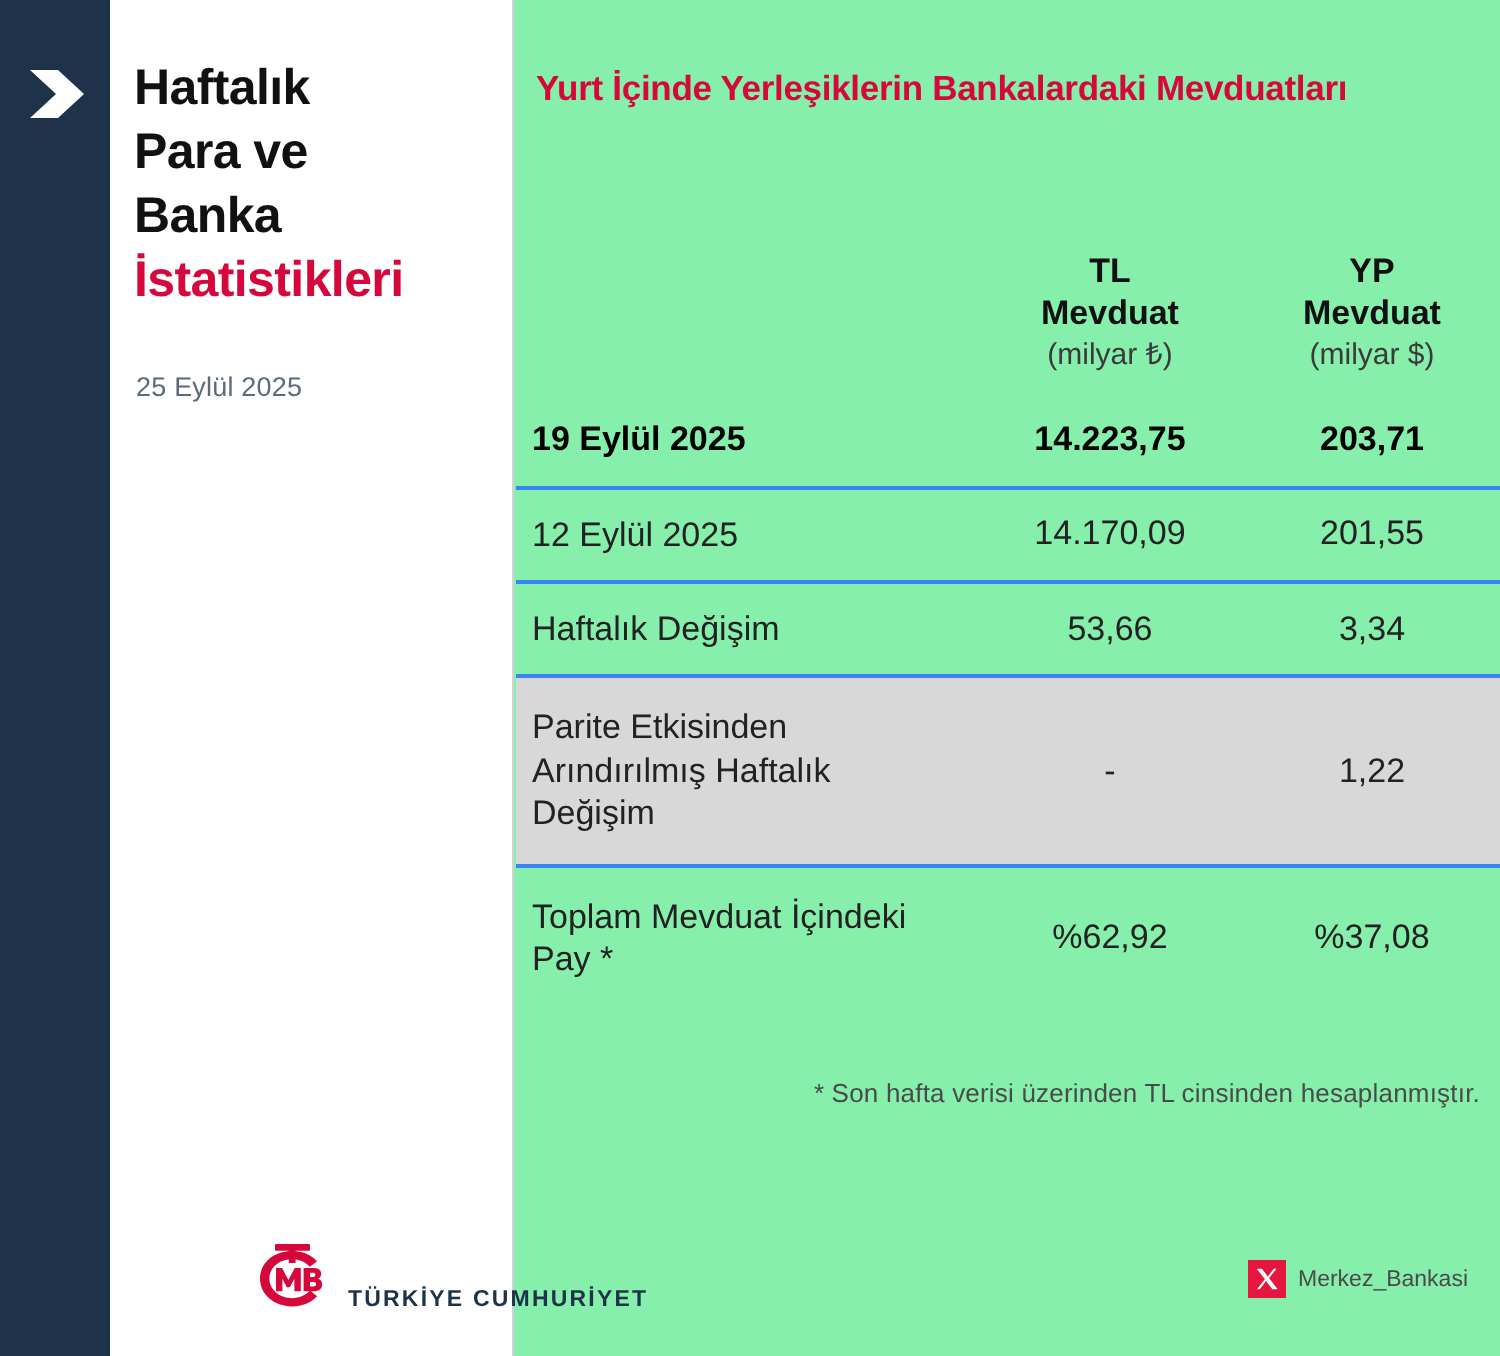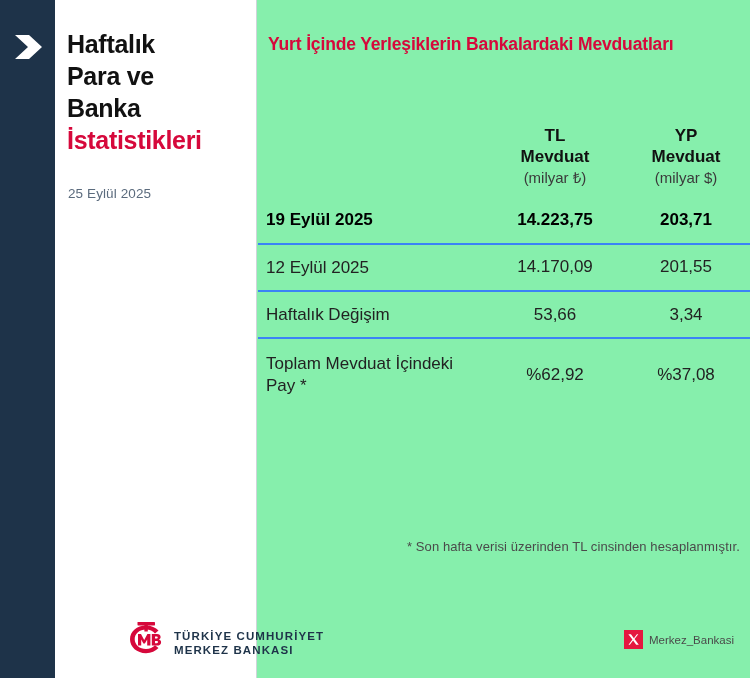--- a/index.html
+++ b/index.html
@@ -245,21 +245,20 @@
           <rect x="12.5" y="2.0" width="17.5" height="3.4" rx="0.6" fill="#d6083b"></rect>
           <rect x="19.4" y="2.0" width="3.4" height="9.5" fill="#d6083b"></rect>
 
           <path d="M13.0 25.6 L13.0 14.0 L16.0 14.0 L19.2 20.0 L22.4 14.0 L25.4 14.0 L25.4 25.6 L22.2 25.6 L22.2 19.4 L19.9 23.6 L18.4 23.6 L16.2 19.4 L16.2 25.6 Z" fill="#d6083b"></path>
 
           <path d="M26.8 14.0 L32.0 14.0 C34.2 14.0 35.6 15.1 35.6 16.9 C35.6 18.1 35.0 18.9 34.0 19.4 C35.3 19.8 36.1 20.8 36.1 22.2 C36.1 24.3 34.5 25.6 32.0 25.6 L26.8 25.6 Z M30.0 16.4 L30.0 18.5 L31.6 18.5 C32.3 18.5 32.7 18.1 32.7 17.4 C32.7 16.8 32.3 16.4 31.6 16.4 Z M30.0 21.0 L30.0 23.2 L31.8 23.2 C32.6 23.2 33.0 22.8 33.0 22.1 C33.0 21.4 32.6 21.0 31.8 21.0 Z" fill="#d6083b"></path>
         </svg>
       </div>
       <div id="tcmb-wordmark">
         <span>TÜRKİYE CUMHURİYET</span>
-        <span>MERKEZ BANKASI</span>
       </div>
     </div>
   </div>
 
   <div id="content">
 
     <div id="table-title">Yurt İçinde Yerleşiklerin Bankalardaki Mevduatları</div>
 
     <table id="stats-table">
       <colgroup>
@@ -291,20 +290,25 @@
         <tr class="sep">
           <td class="rlabel">12 Eylül 2025</td>
           <td class="rval">14.170,09</td>
           <td class="rval">201,55</td>
         </tr>
         <tr class="sep">
           <td class="rlabel">Haftalık Değişim</td>
           <td class="rval">53,66</td>
           <td class="rval">3,34</td>
         </tr>
+        <tr class="sep shaded row-tall">
+          <td class="rlabel">Parite Etkisinden Arındırılmış Haftalık Değişim</td>
+          <td class="rval">-</td>
+          <td class="rval">1,22</td>
+        </tr>
         <tr class="sep row-tall">
           <td class="rlabel">Toplam Mevduat İçindeki Pay *</td>
           <td class="rval">%62,92</td>
           <td class="rval">%37,08</td>
         </tr>
       </tbody>
     </table>
 
     <div id="footnote">* Son hafta verisi üzerinden TL cinsinden hesaplanmıştır.</div>
 

